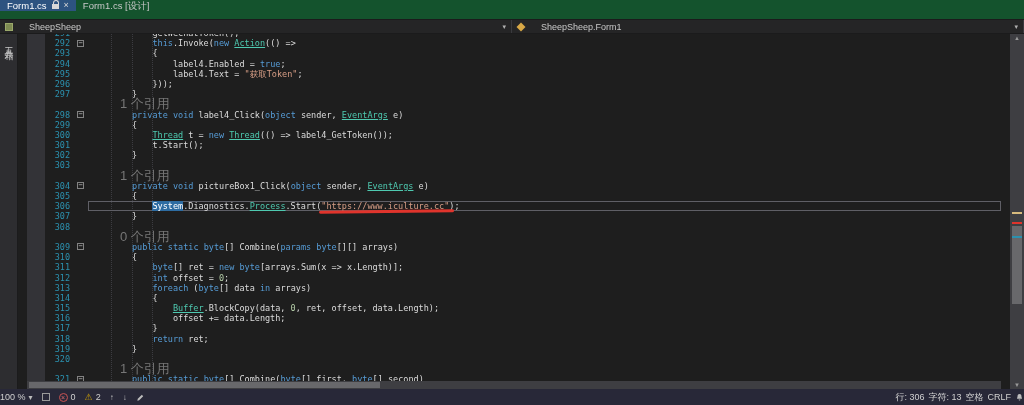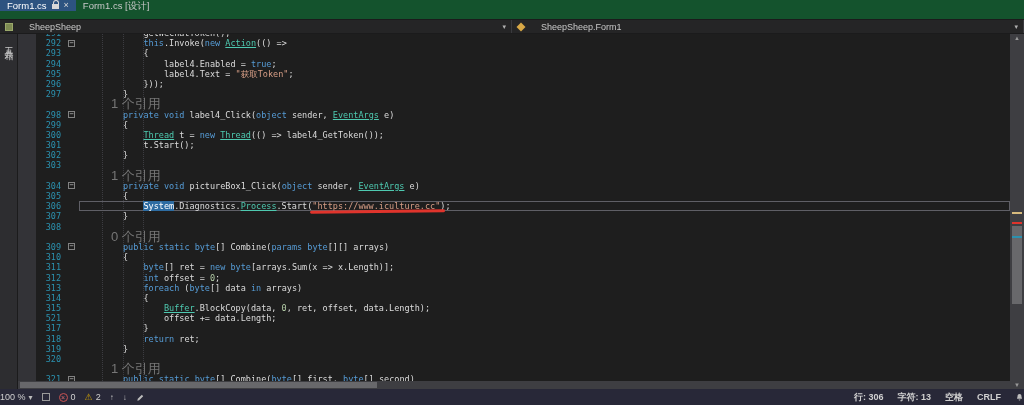--- a/index.html
+++ b/index.html
@@ -23,21 +23,21 @@
             border-bottom:1px solid #1b1b1c; display:flex; }
   .nav-seg { flex:1; display:flex; align-items:center; gap:16px; padding:0 5px;
              border-right:1px solid #3a3a3e; color:#c8c8c8; font-size:9px; overflow:hidden; white-space:nowrap; }
   .nav-seg .caret { margin-left:auto; color:#b0b0b0; font-size:7px; }
   .nico { width:8px; height:8px; flex:0 0 auto; display:inline-block; }
   .nico.project { background:#7d8a52; border:1px solid #9aa86a; }
   .nico.class   { background:#d8a846; transform:rotate(45deg) scale(.8); }
   .nico.method  { background:#b180d7; border-radius:1px; }
 
   
-  .main { display:flex; height:355px; }
+  .main { display:flex; height:355px;gap:9px; }
   .toolstrip { width:18px; background:#2d2d30; border-right:1px solid #1b1b1c;
                display:flex; justify-content:center; }
   .tool-tab { writing-mode:vertical-rl; font-size:9px; letter-spacing:2px;
               color:#c8c8c8; margin-top:6px; }
   .editor-col { flex:1; display:flex; flex-direction:column; min-width:0; }
   .editor { position:relative; height:347px; overflow:hidden; background:#1e1e1e; }
 
   .guide { position:absolute; top:0; bottom:0; width:0; border-left:1px dotted #3c3c41; z-index:0; }
   .outline-rail { position:absolute; top:0; bottom:0; left:54px; width:0;
                   border-left:1px dotted #4a4a50; z-index:0; }
@@ -76,21 +76,21 @@
   .vscroll .arrow.up { top:1px; } .vscroll .arrow.down { bottom:1px; }
   .vthumb { position:absolute; left:2px; right:2px; background:#68686b; }
   .smark { position:absolute; left:2px; right:2px; height:2px; }
   .hscroll { height:8px; background:#3e3e42; position:relative; }
   .hthumb { position:absolute; top:1px; bottom:1px; left:2px; width:36%; background:#68686b; }
 
   
   .statusbar { height:16px; background:#282838; display:flex; align-items:center;
                padding:0 0; color:#d0d0d0; font-size:9px; gap:10px; }
   .sb-left { display:flex; align-items:center; gap:9px; }
-  .sb-right { margin-left:auto; display:flex; align-items:center; gap:14px;font-weight:bold; }
+  .sb-right { margin-left:auto; display:flex; align-items:center; gap:4px; }
   .sb-item { display:flex; align-items:center; gap:3px; white-space:nowrap; }
   .err-ico { display:inline-flex; width:9px; height:9px; border:1px solid #c95252;
              border-radius:50%; color:#e06c6c; font-size:7px; line-height:7px;
              align-items:center; justify-content:center; }
   .warn-ico { color:#d7a700; font-size:9px; line-height:9px; }
   .sb-arrow { color:#bdbdbd; font-size:8px; }
   .sb-sq { width:8px; height:8px; border:1px solid #9a9a9a; display:inline-block; }
   .sb-pencil { width:9px; height:9px; }
 </style>
 </head>
@@ -154,21 +154,21 @@
           <div class="row"><span class="c-bp"></span><span class="c-ln">307</span><span class="c-out"></span><span class="c-code"><span>        </span><span class="tk-p">}</span></span></div>
           <div class="row"><span class="c-bp"></span><span class="c-ln">308</span><span class="c-out"></span><span class="c-code"><span></span></span></div>
           <div class="row lensrow"><span class="c-bp"></span><span class="c-ln"></span><span class="c-out"></span><span class="c-code"><span>        </span><span class="tk-lens">0 个引用</span></span></div>
           <div class="row"><span class="c-bp"></span><span class="c-ln">309</span><span class="c-out"><span class="obox">−</span></span><span class="c-code"><span>        </span><span class="tk-k">public</span><span class="tk-p"> </span><span class="tk-k">static</span><span class="tk-p"> </span><span class="tk-k">byte</span><span class="tk-p">[] Combine(</span><span class="tk-k">params</span><span class="tk-p"> </span><span class="tk-k">byte</span><span class="tk-p">[][] arrays)</span></span></div>
           <div class="row"><span class="c-bp"></span><span class="c-ln">310</span><span class="c-out"></span><span class="c-code"><span>        </span><span class="tk-p">{</span></span></div>
           <div class="row"><span class="c-bp"></span><span class="c-ln">311</span><span class="c-out"></span><span class="c-code"><span>            </span><span class="tk-k">byte</span><span class="tk-p">[] ret = </span><span class="tk-k">new</span><span class="tk-p"> </span><span class="tk-k">byte</span><span class="tk-p">[arrays.Sum(x =&gt; x.Length)];</span></span></div>
           <div class="row"><span class="c-bp"></span><span class="c-ln">312</span><span class="c-out"></span><span class="c-code"><span>            </span><span class="tk-k">int</span><span class="tk-p"> offset = </span><span class="tk-n2">0</span><span class="tk-p">;</span></span></div>
           <div class="row"><span class="c-bp"></span><span class="c-ln">313</span><span class="c-out"></span><span class="c-code"><span>            </span><span class="tk-k">foreach</span><span class="tk-p"> (</span><span class="tk-k">byte</span><span class="tk-p">[] data </span><span class="tk-k">in</span><span class="tk-p"> arrays)</span></span></div>
           <div class="row"><span class="c-bp"></span><span class="c-ln">314</span><span class="c-out"></span><span class="c-code"><span>            </span><span class="tk-p">{</span></span></div>
           <div class="row"><span class="c-bp"></span><span class="c-ln">315</span><span class="c-out"></span><span class="c-code"><span>                </span><span class="tk-t">Buffer</span><span class="tk-p">.BlockCopy(data, </span><span class="tk-n2">0</span><span class="tk-p">, ret, offset, data.Length);</span></span></div>
-          <div class="row"><span class="c-bp"></span><span class="c-ln">521</span><span class="c-out"></span><span class="c-code"><span>                </span><span class="tk-p">offset += data.Length;</span></span></div>
+          <div class="row"><span class="c-bp"></span><span class="c-ln">316</span><span class="c-out"></span><span class="c-code"><span>                </span><span class="tk-p">offset += data.Length;</span></span></div>
           <div class="row"><span class="c-bp"></span><span class="c-ln">317</span><span class="c-out"></span><span class="c-code"><span>            </span><span class="tk-p">}</span></span></div>
           <div class="row"><span class="c-bp"></span><span class="c-ln">318</span><span class="c-out"></span><span class="c-code"><span>            </span><span class="tk-k">return</span><span class="tk-p"> ret;</span></span></div>
           <div class="row"><span class="c-bp"></span><span class="c-ln">319</span><span class="c-out"></span><span class="c-code"><span>        </span><span class="tk-p">}</span></span></div>
           <div class="row"><span class="c-bp"></span><span class="c-ln">320</span><span class="c-out"></span><span class="c-code"><span></span></span></div>
           <div class="row lensrow"><span class="c-bp"></span><span class="c-ln"></span><span class="c-out"></span><span class="c-code"><span>        </span><span class="tk-lens">1 个引用</span></span></div>
           <div class="row"><span class="c-bp"></span><span class="c-ln">321</span><span class="c-out"><span class="obox">−</span></span><span class="c-code"><span>        </span><span class="tk-k">public</span><span class="tk-p"> </span><span class="tk-k">static</span><span class="tk-p"> </span><span class="tk-k">byte</span><span class="tk-p">[] Combine(</span><span class="tk-k">byte</span><span class="tk-p">[] first, </span><span class="tk-k">byte</span><span class="tk-p">[] second)</span></span></div>
         </div>
     </div>
     <div class="hscroll">
       <div class="hthumb"></div>

